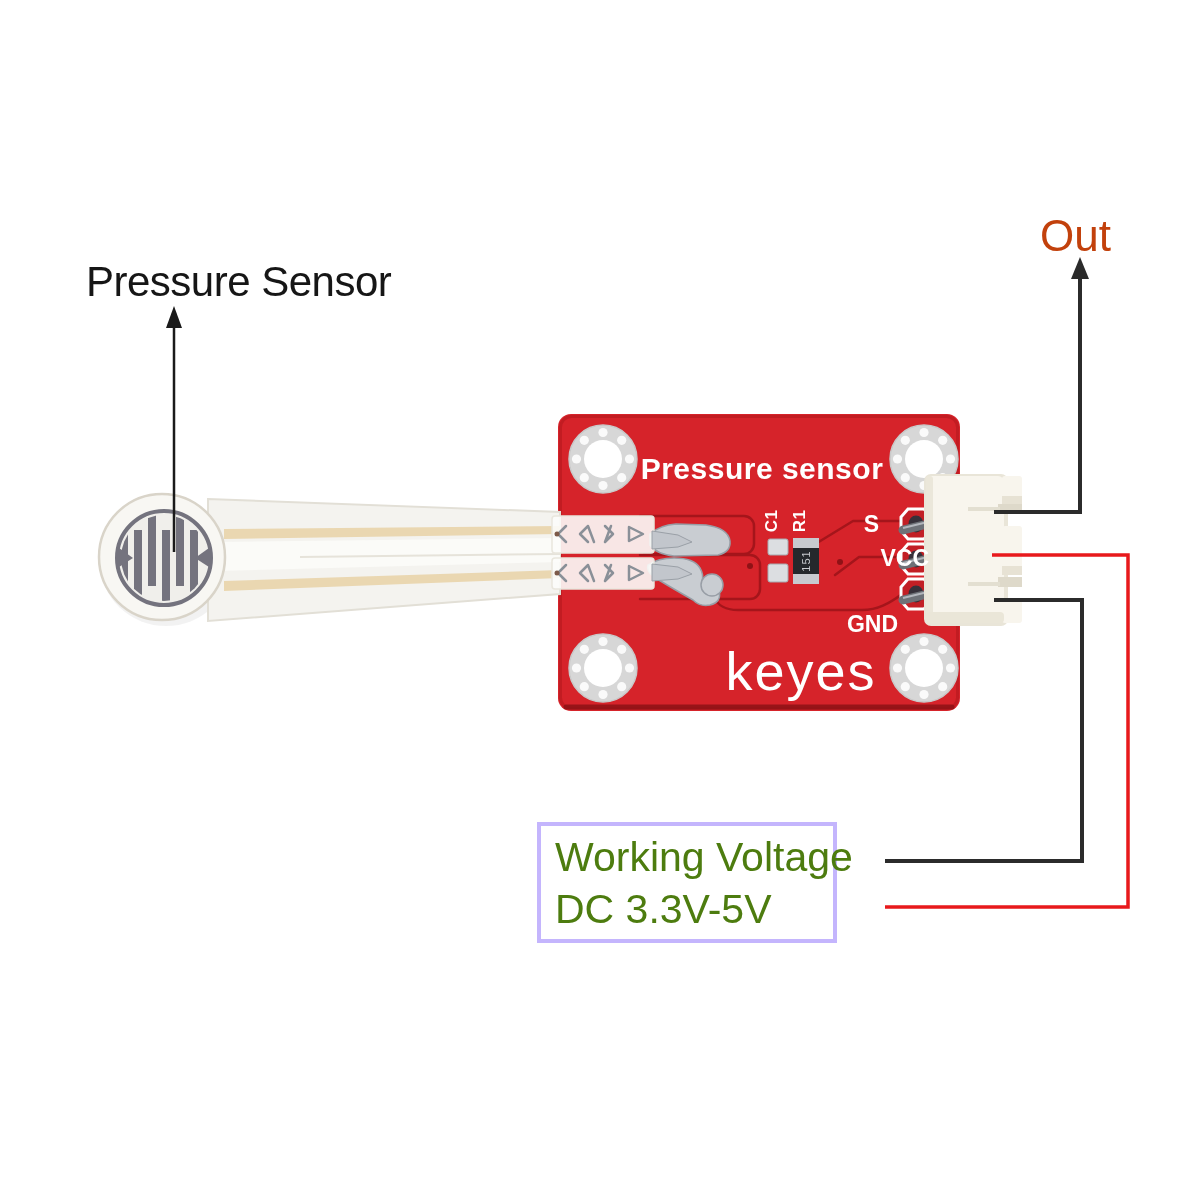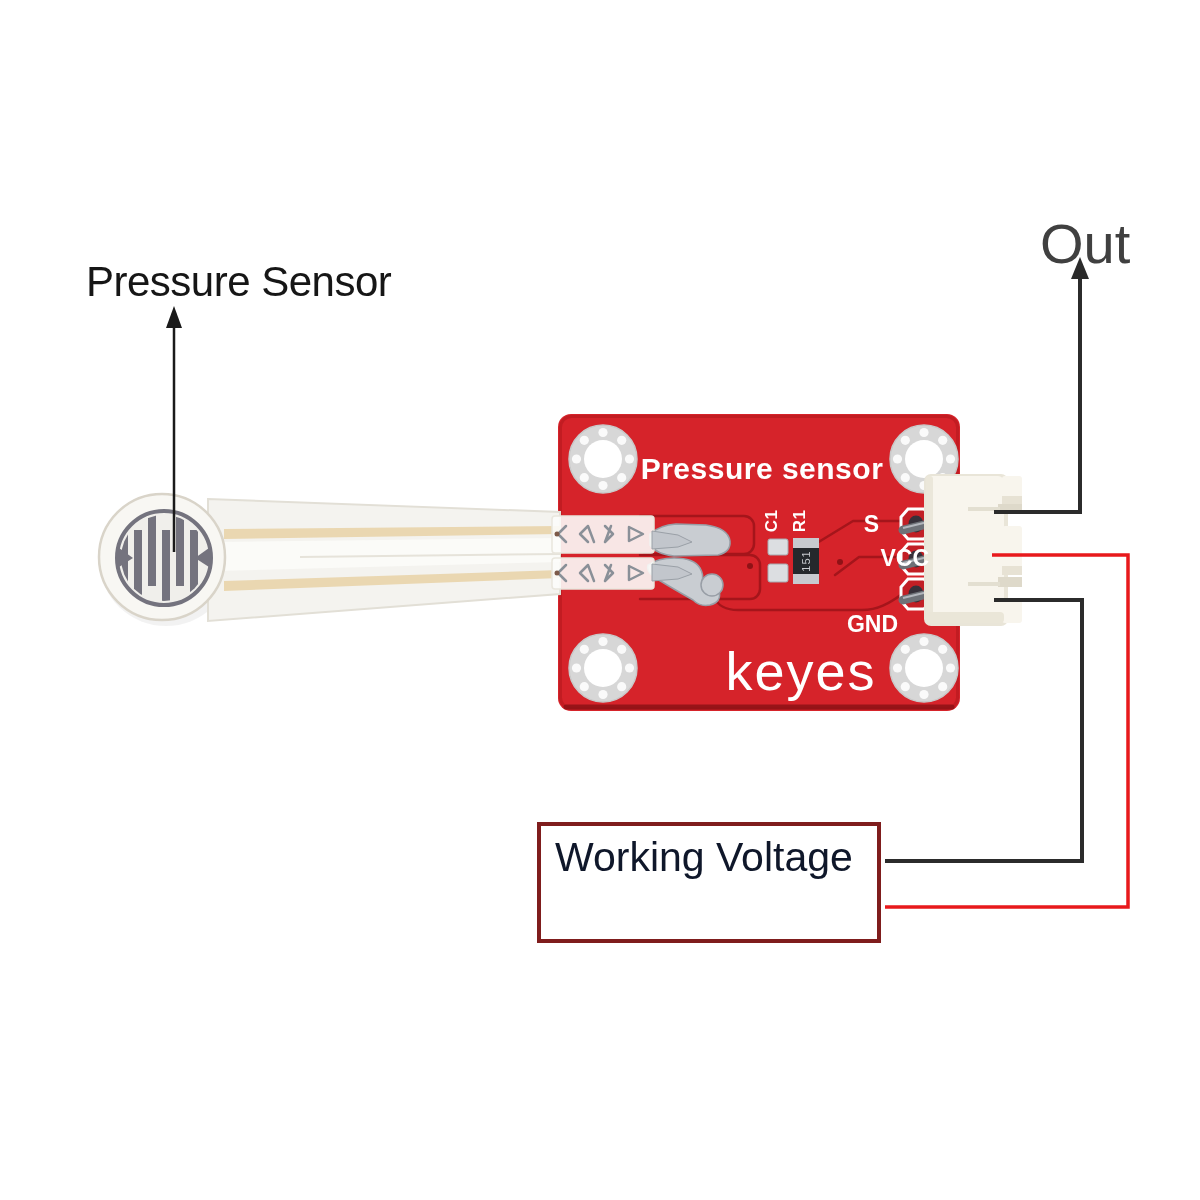--- a/index.html
+++ b/index.html
@@ -3,25 +3,25 @@
 <meta charset="utf-8">
 <style>
   html,body{margin:0;padding:0;background:#ffffff;}
   .scene{
     position:relative;width:1200px;height:1200px;background:#ffffff;
     font-family:"Liberation Sans", sans-serif;overflow:hidden;
   }
   .scene svg.graphics{position:absolute;left:0;top:0;}
   .abs{position:absolute;}
   .annot{color:#161616;font-size:42px;letter-spacing:-0.5px;white-space:nowrap;}
-  .out-label{color:#404040;font-size:56px;}
+  .out-label{color:#c2410c;font-size:44px;}
   .info-box{
-    left:537px;top:822px;width:344px;height:121px;box-sizing:border-box;
-    border:4px solid #7f1d1d;background:#ffffff;
-    padding:5px 0 0 14px;color:#0f172a;
+    left:537px;top:822px;width:300px;height:121px;box-sizing:border-box;
+    border:4px solid #c4b5fd;background:#ffffff;
+    padding:5px 0 0 14px;color:#4d7c0f;
   }
   .info-box .line{font-size:41px;line-height:52px;white-space:nowrap;}
   .silk{color:#ffffff;white-space:nowrap;}
   .board-title{left:612px;top:452px;width:300px;text-align:center;font-size:30px;font-weight:bold;letter-spacing:0.5px;}
   .brand{left:701px;top:640px;width:200px;text-align:center;font-size:54px;font-weight:400;letter-spacing:2px;}
   .pin-label{font-size:23px;font-weight:bold;text-align:right;}
   .pin-s{left:820px;top:511px;width:59px;}
   .pin-vcc{left:869px;top:545px;width:60px;}
   .pin-gnd{left:836px;top:611px;width:62px;}
   .ref-label{font-size:17px;font-weight:bold;transform:translate(-50%,-50%) rotate(-90deg);letter-spacing:0.5px;}
@@ -176,20 +176,21 @@
       <polygon points="174,306 166,328 182,328" fill="#1a1a1a"></polygon>
     </g>
   </svg>
 
   <div class="abs annot" style="left:86px;top:258px;">Pressure Sensor</div>
 
   <div class="abs out-label" style="left:1040px;top:211px;">Out</div>
 
   <div class="abs info-box">
     <div class="line">Working Voltage</div>
+    <div class="line">DC 3.3V-5V</div>
   </div>
 
   <div class="abs silk board-title">Pressure sensor</div>
 
   <div class="abs silk brand">keyes</div>
 
   <div class="abs silk pin-label pin-s">S</div>
   <div class="abs silk pin-label pin-vcc">VCC</div>
   <div class="abs silk pin-label pin-gnd">GND</div>
 

